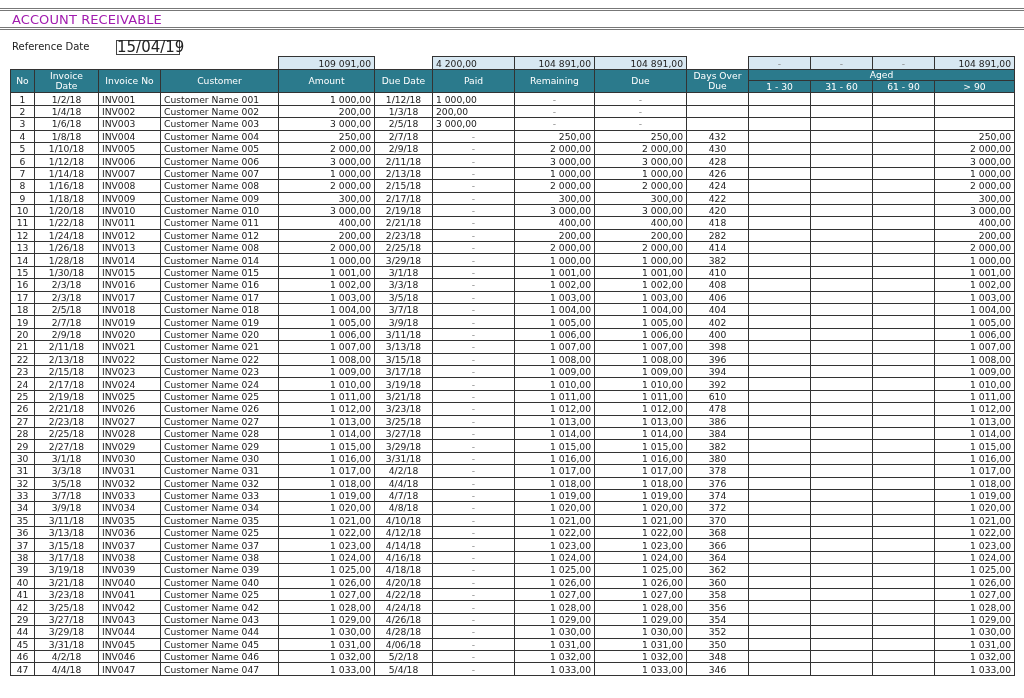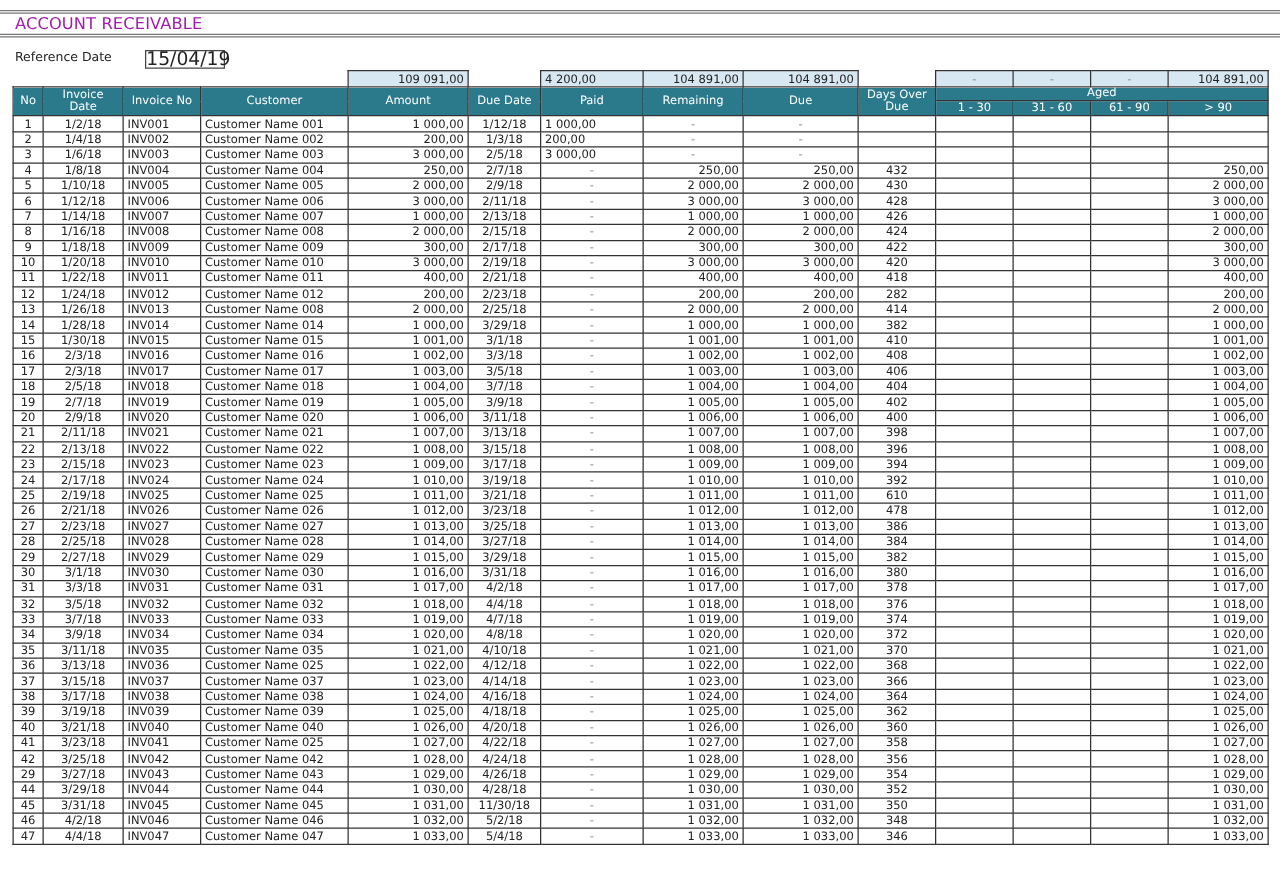--- a/index.html
+++ b/index.html
@@ -783,21 +783,21 @@
         <td class="r"></td>
         <td class="r"></td>
         <td class="r">1 030,00</td>
       </tr>
       <tr>
         <td class="c">45</td>
         <td class="c">3/31/18</td>
         <td class="l">INV045</td>
         <td class="l">Customer Name 045</td>
         <td class="r">1 031,00</td>
-        <td class="c">11/30/18</td>
+        <td class="c">4/06/18</td>
         <td class="c dash">-</td>
         <td class="r">1 031,00</td>
         <td class="r">1 031,00</td>
         <td class="c">350</td>
         <td class="r"></td>
         <td class="r"></td>
         <td class="r"></td>
         <td class="r">1 031,00</td>
       </tr>
       <tr>

